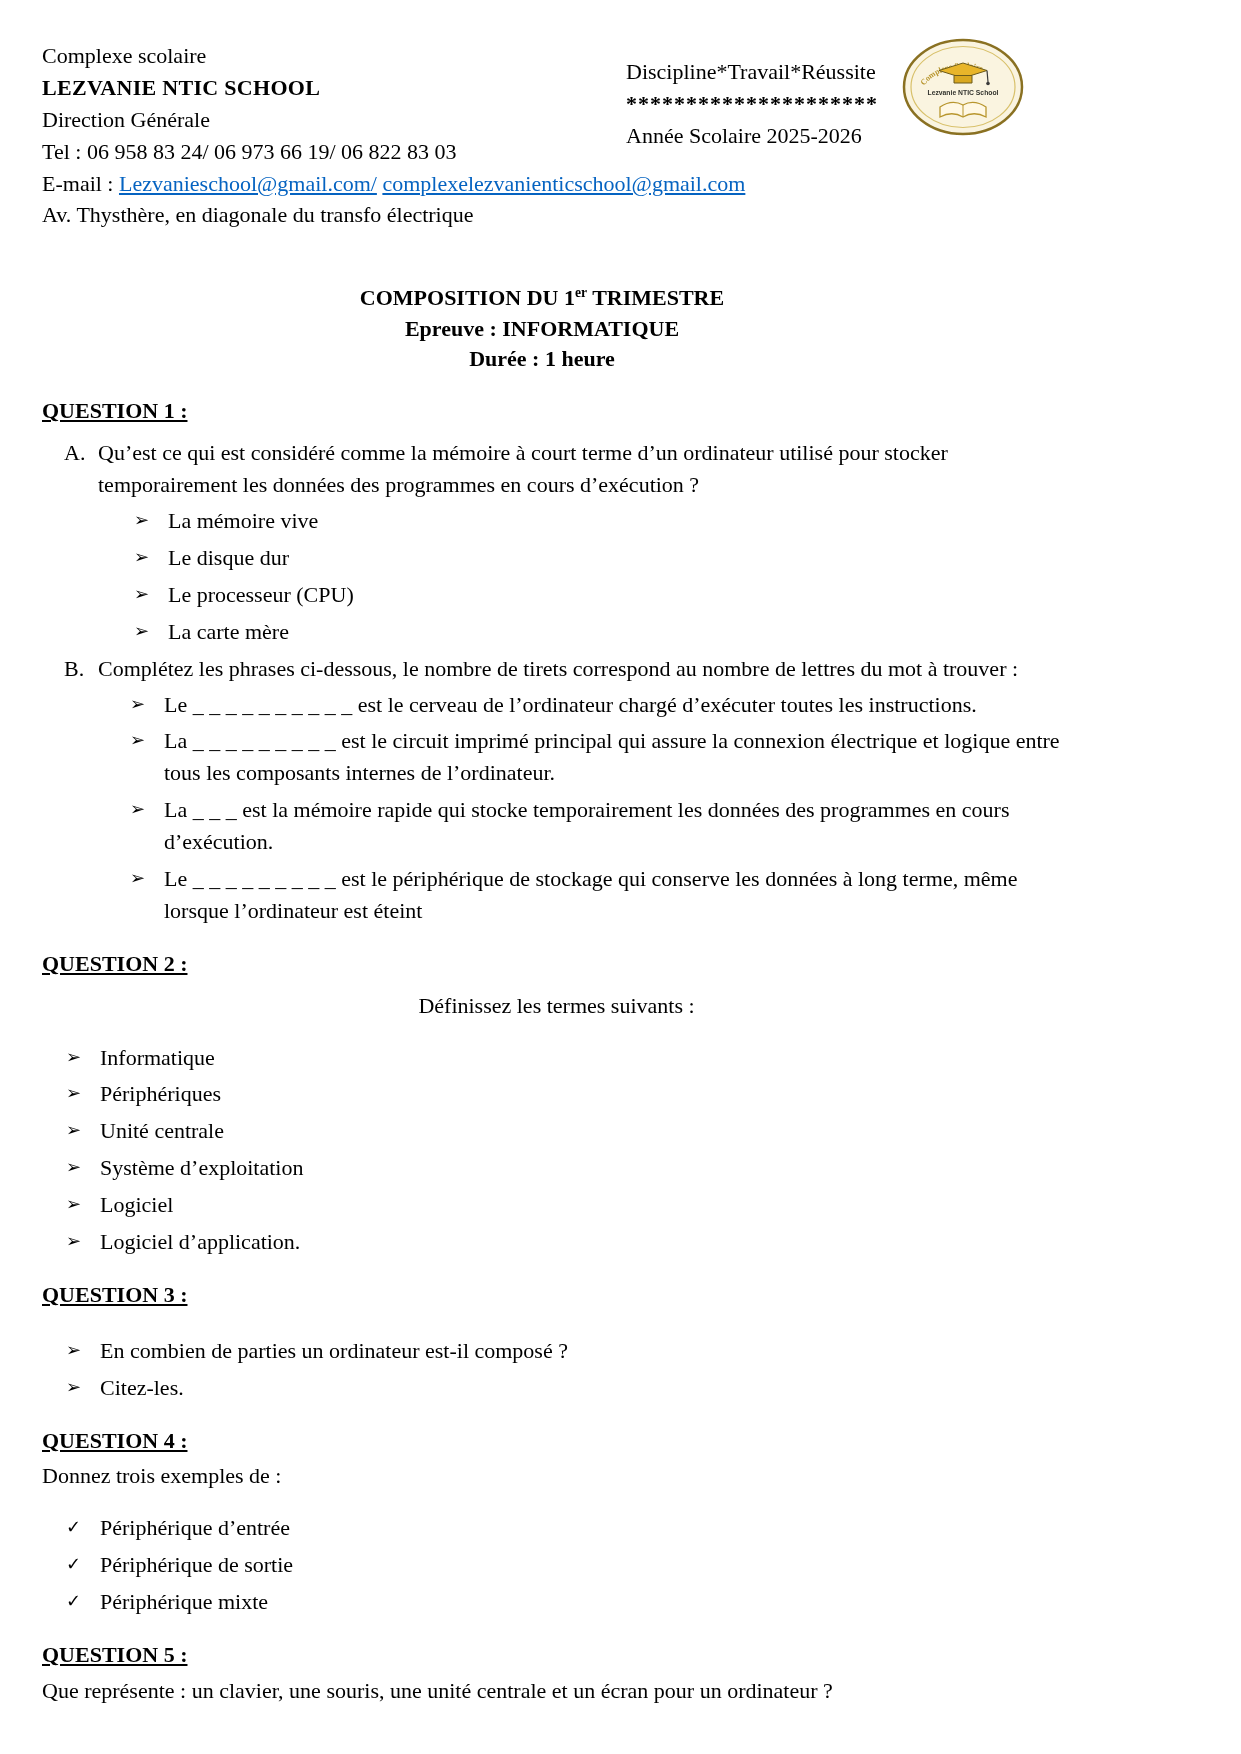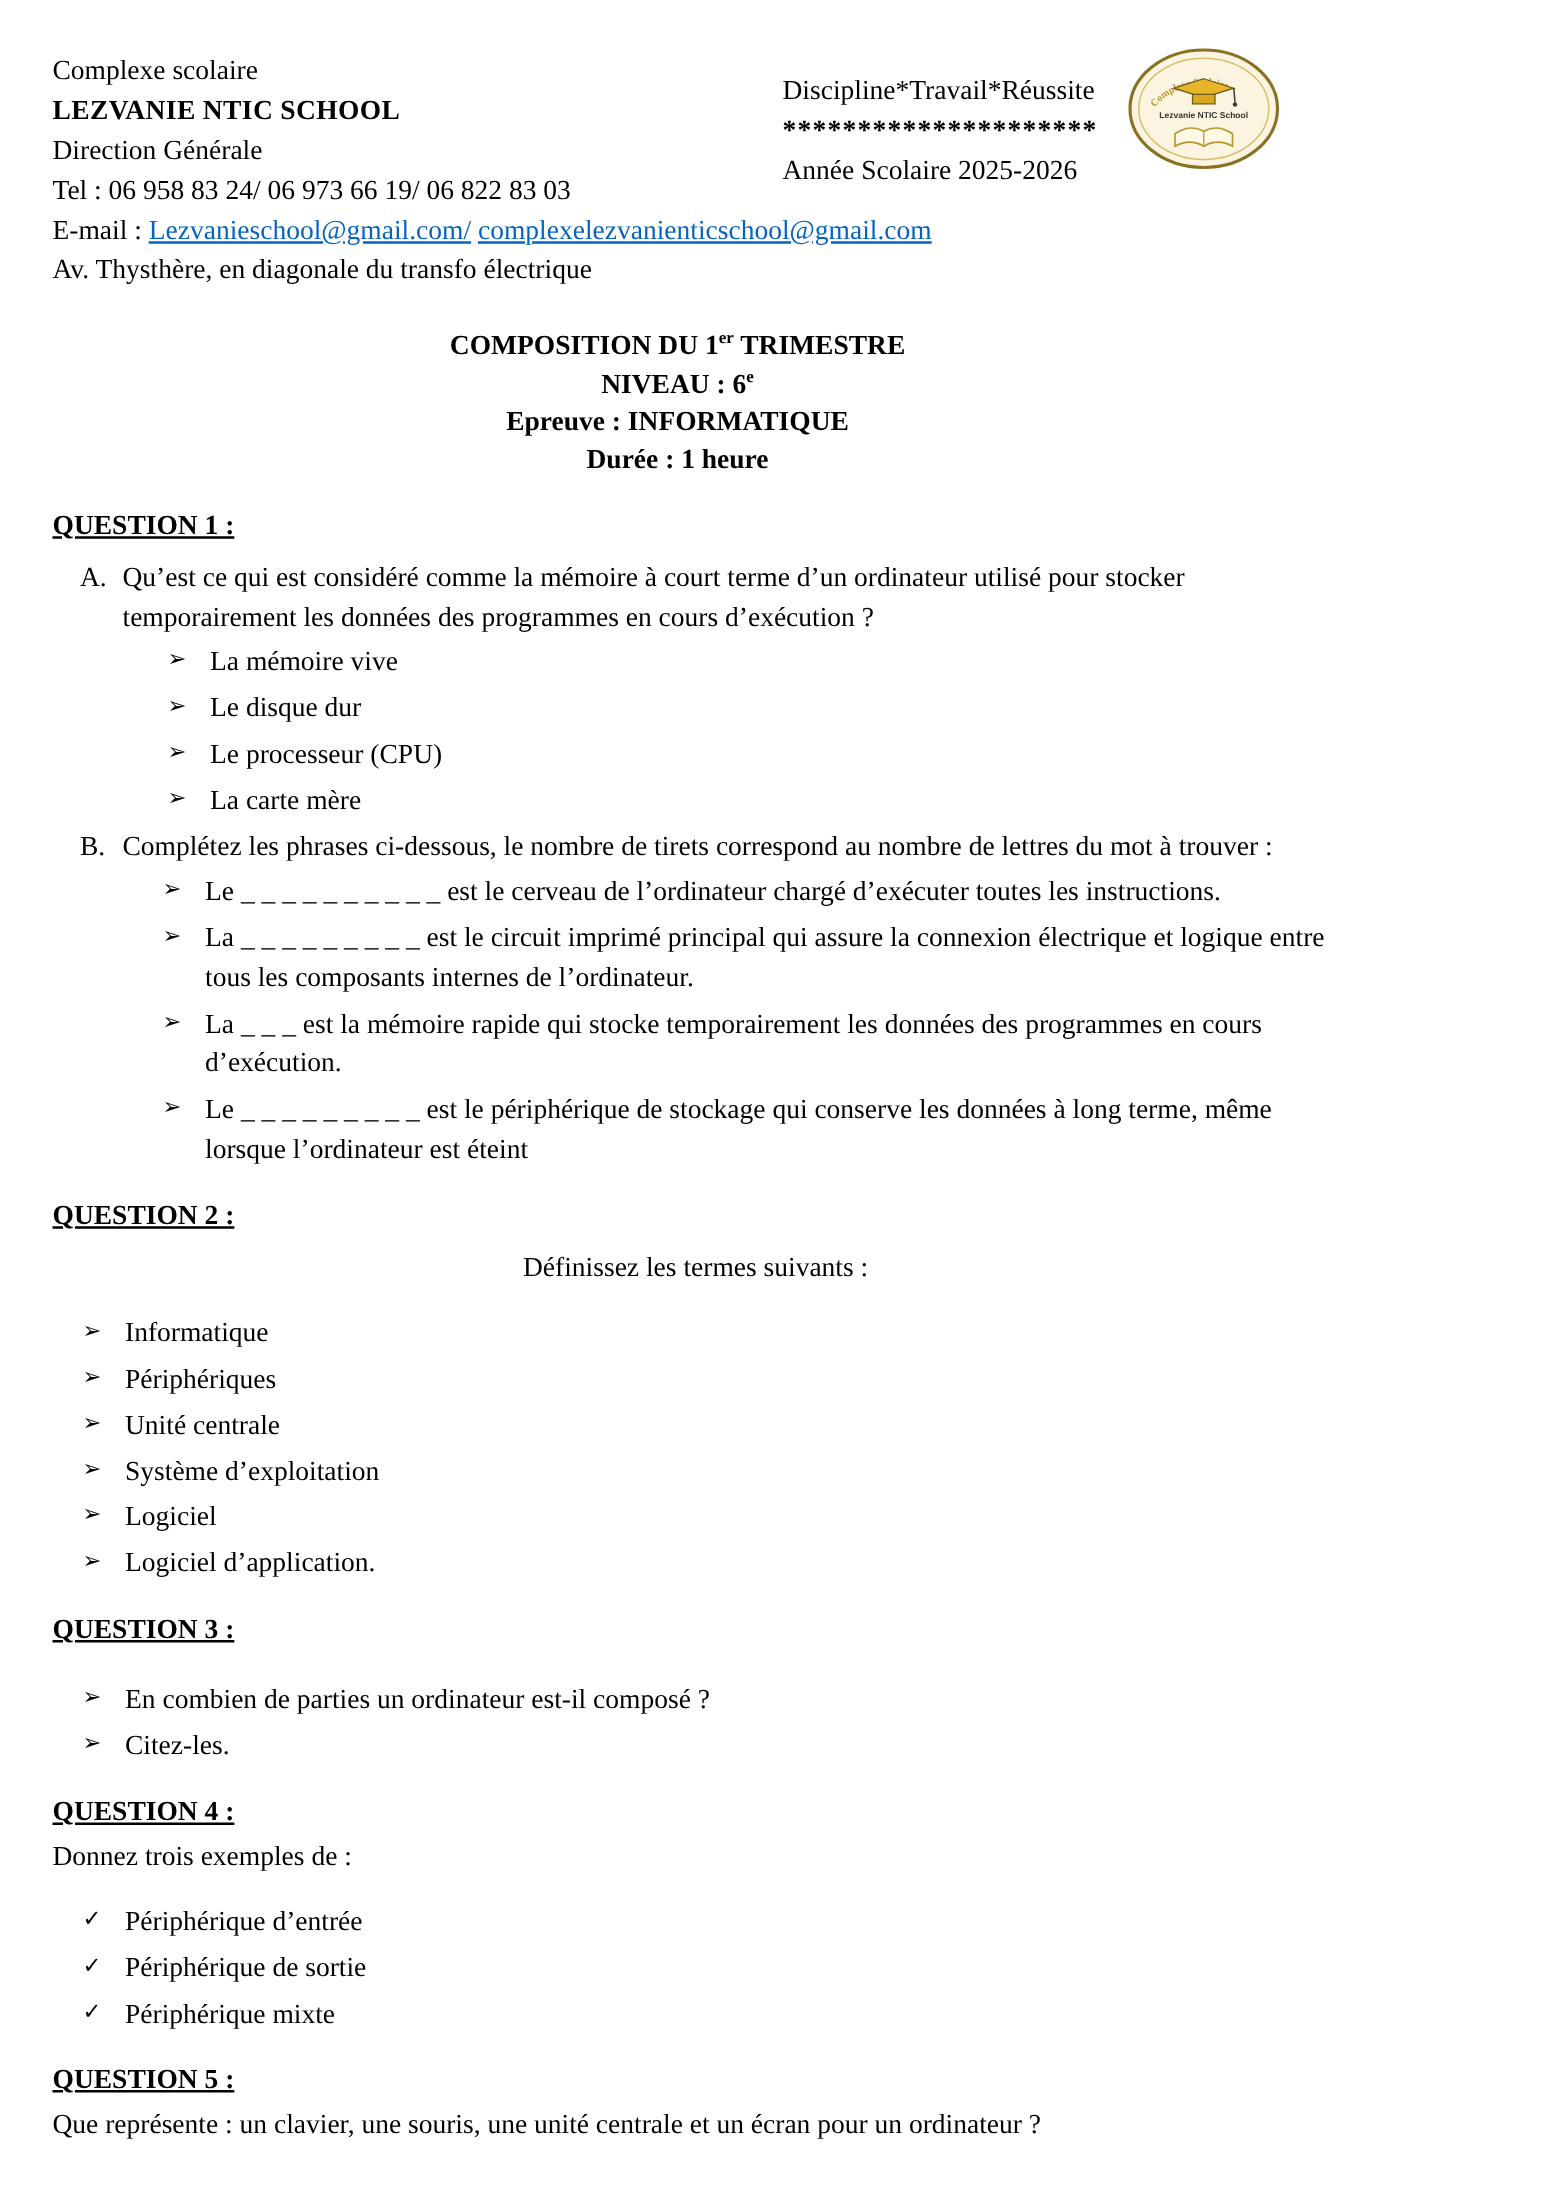--- a/index.html
+++ b/index.html
@@ -24,21 +24,21 @@
   .school-name { font-weight:bold; letter-spacing:0.3px; }
   .header-right { position:absolute; left:584px; top:16px; }
   .stars-line { font-weight:bold; letter-spacing:1px; }
   a.email-link { color:#0563C1; text-decoration:underline; cursor:pointer;text-align:center; }
   .logo-wrap { position:absolute; left:860px; top:-2px; width:122px; height:98px; }
   
   .title-block {
     width:1000px;
     text-align:center;
     font-weight:bold;
-    margin-top:30px;
+    margin-top:52px;
     line-height:1.38;
   }
   sup { font-size:0.62em; vertical-align:super; font-weight:inherit; }
   
   .q-heading {
     font-weight:bold;
     text-decoration:underline;
     margin-top:21px;
     margin-bottom:10px;
   }
@@ -111,21 +111,20 @@
         <g>
           <path d="M38,69 Q50,61 61,67 Q72,61 84,69 L84,79 Q72,72.5 61,79 Q50,72.5 38,79 Z" fill="#fff8e4" stroke="#b8962e" stroke-width="1.3"></path>
           <line x1="61" y1="67" x2="61" y2="79" stroke="#b8962e" stroke-width="1"></line>
         </g>
       </svg>
     </div>
   </div>
 
   <div class="title-block">
     <div><span>COMPOSITION DU 1</span><sup>er</sup><span> TRIMESTRE</span></div>
-    <div><span>NIVEAU : 6</span><sup>e</sup></div>
     <div>Epreuve : INFORMATIQUE</div>
     <div>Durée : 1 heure</div>
   </div>
 
   <div class="q-heading">QUESTION 1 :</div>
 
   <div class="row ab-row">
     <span class="ab-label">A.</span>
     <span class="ab-text">Qu’est ce qui est considéré comme la mémoire à court terme d’un ordinateur utilisé pour stocker temporairement les données des programmes en cours d’exécution ?</span>
   </div>

